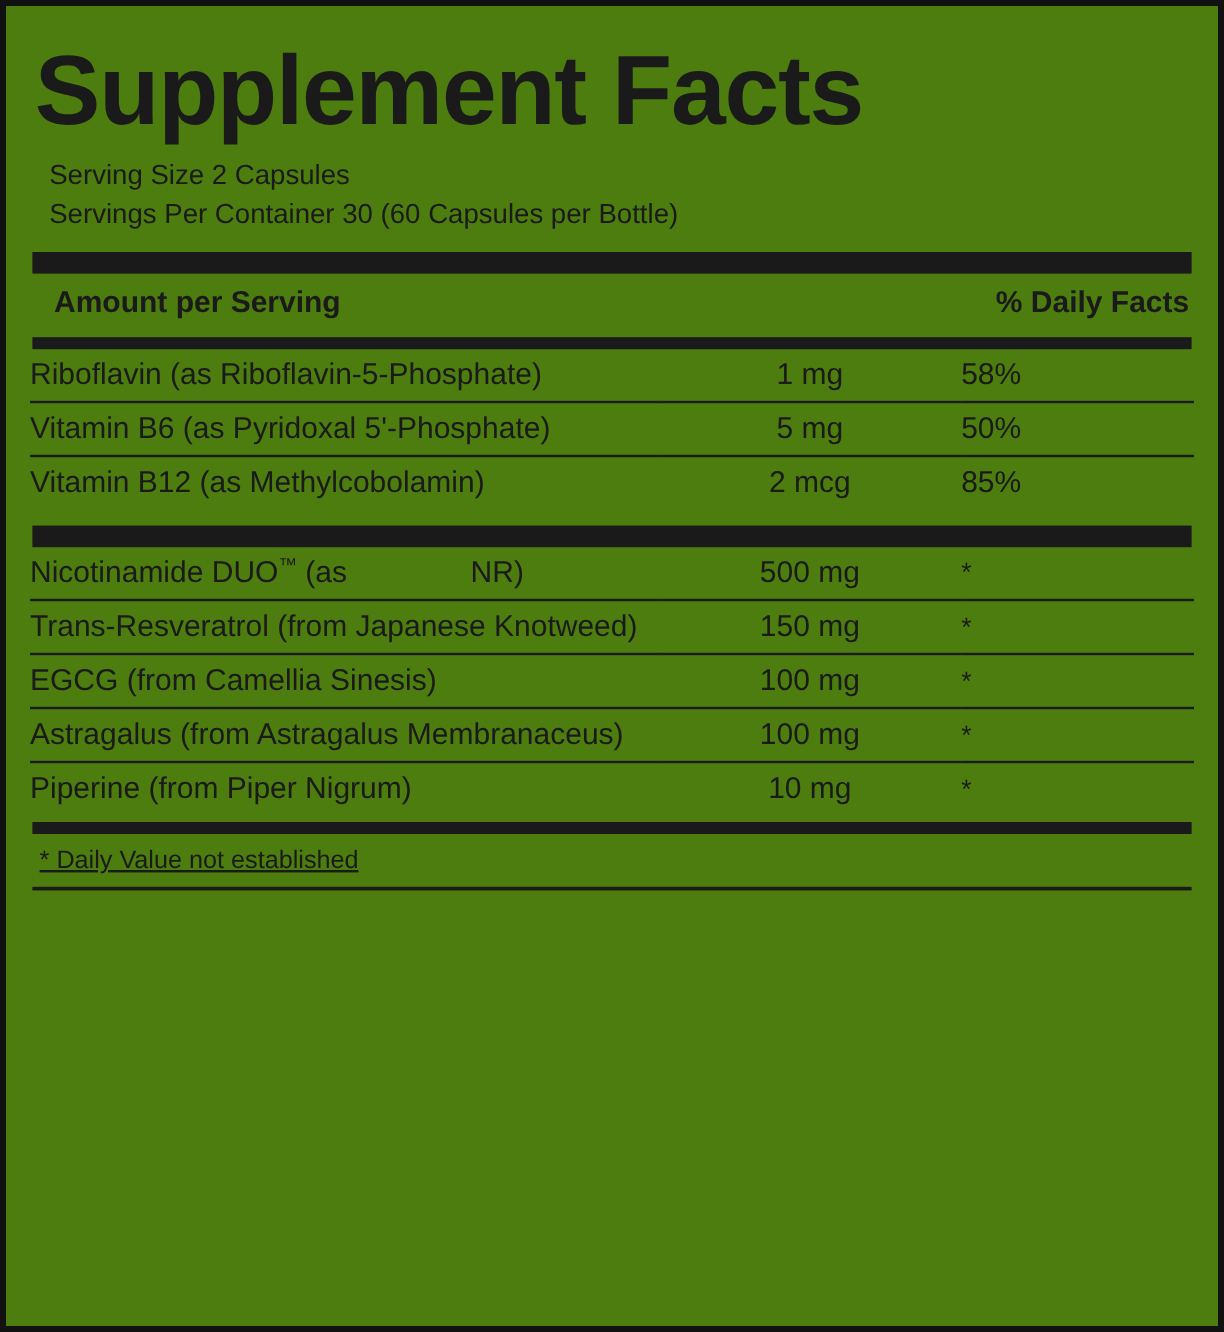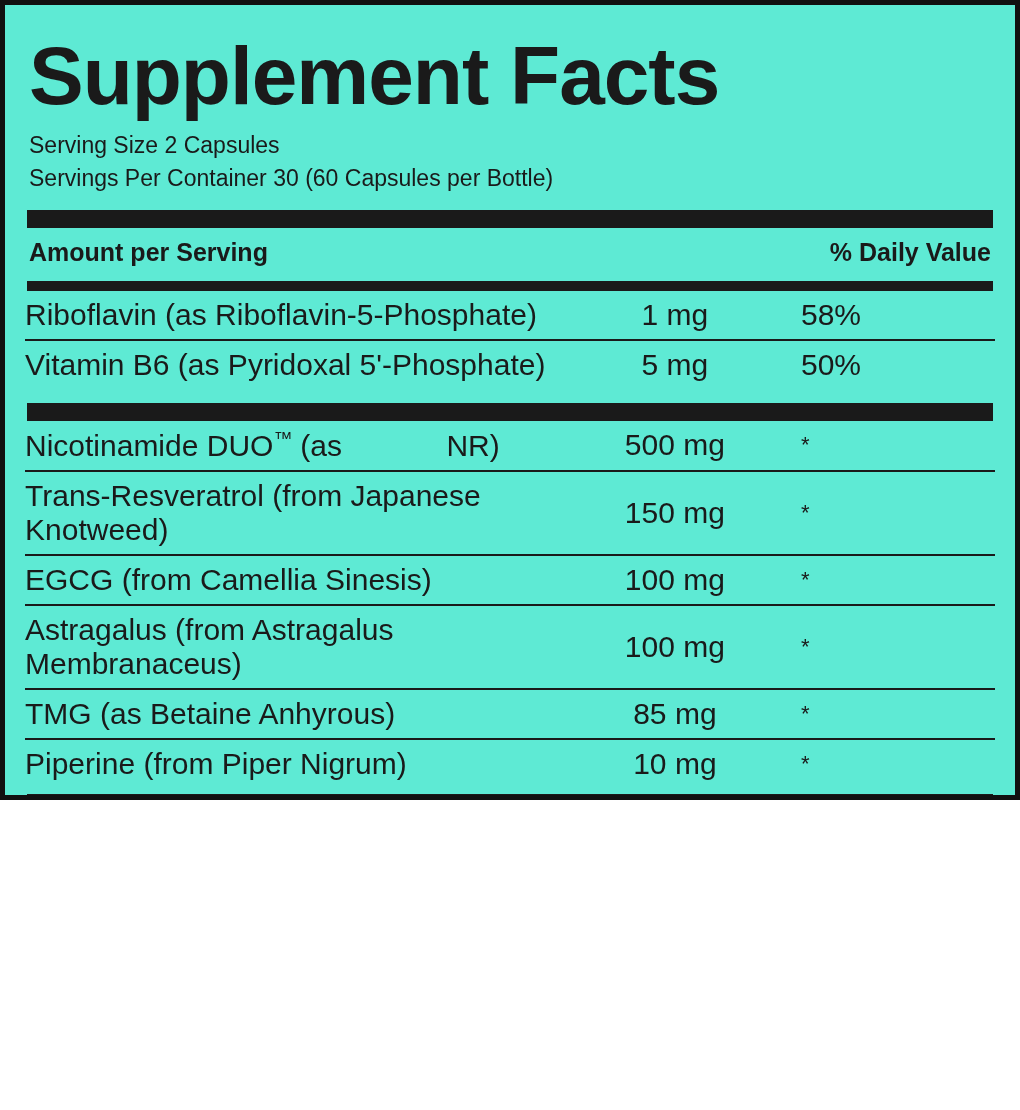--- a/index.html
+++ b/index.html
@@ -6,40 +6,40 @@
     margin: 0;
     padding: 0;
     background: #ffffff;
   }
   body {
     font-family: "Liberation Sans", sans-serif;
     color: #1a1a1a;
   }
   .panel {
     width: 1020px;
-    height: 800px;
+    height: 1110px;
     box-sizing: border-box;
-    background: #5eead4;
+    background: #4d7c0f;
     border: 5px solid #111111;
     padding: 16px 20px 8px 20px;
     position: relative;
     overflow: hidden;
   }
   .title {
     font-size: 82px;
     font-weight: bold;
     letter-spacing: -1px;
     line-height: 1.0;
     margin: 14px 0 12px 4px;
     color: #1a1a1a;
   }
   .serving-line {
     font-size: 23px;
     line-height: 1.45;
-    margin-left: 4px;
+    margin-left: 16px;
     color: #1a1a1a;
   }
   .bar-thick {
     height: 18px;
     background: #1a1a1a;
     margin: 14px 2px 0 2px;
   }
   .bar-medium {
     height: 10px;
     background: #1a1a1a;
@@ -50,28 +50,29 @@
     background: #1a1a1a;
     margin: 0 2px;
   }
   .hdr-row {
     display: flex;
     justify-content: space-between;
     align-items: center;
     font-size: 25px;
     font-weight: bold;
     padding: 10px 4px 8px 4px;
+    margin-left: 16px;
   }
   table.facts {
     width: 100%;
     border-collapse: collapse;
     table-layout: fixed;
   }
   table.facts td {
-    font-size: 30px;
+    font-size: 25px;
     padding: 7px 0 7px 0;
     border-bottom: 2px solid #1a1a1a;
     vertical-align: middle;
     color: #1a1a1a;
   }
   table.facts tr:last-child td {
     border-bottom: none;
   }
   td.name {
     width: 54%;
@@ -116,36 +117,41 @@
 
   <div class="title">Supplement Facts</div>
 
   <div class="serving-line">Serving Size 2 Capsules</div>
   <div class="serving-line">Servings Per Container 30 (60 Capsules per Bottle)</div>
 
   <div class="bar-thick"></div>
 
   <div class="hdr-row">
     <span>Amount per Serving</span>
-    <span>% Daily Value</span>
+    <span>% Daily Facts</span>
   </div>
 
   <div class="bar-medium"></div>
 
   <table class="facts">
     <tbody>
       <tr>
         <td class="name">Riboflavin  (as Riboflavin-5-Phosphate)</td>
         <td class="amount">1 mg</td>
         <td class="dv">58%</td>
       </tr>
       <tr>
         <td class="name">Vitamin B6 (as Pyridoxal 5'-Phosphate)</td>
         <td class="amount">5 mg</td>
         <td class="dv">50%</td>
+      </tr>
+      <tr>
+        <td class="name">Vitamin B12  (as Methylcobolamin)</td>
+        <td class="amount">2 mcg</td>
+        <td class="dv">85%</td>
       </tr>
     </tbody>
   </table>
 
   <div class="bar-thick"></div>
 
   <table class="facts">
     <tbody>
       <tr>
         <td class="name"><span>Nicotinamide DUO</span><span class="sup">™</span><span> (as </span><span class="nr-gap"></span><span>NR)</span></td>
@@ -161,25 +167,20 @@
         <td class="name">EGCG (from Camellia Sinesis)</td>
         <td class="amount">100 mg</td>
         <td class="dv star">*</td>
       </tr>
       <tr>
         <td class="name">Astragalus (from Astragalus Membranaceus)</td>
         <td class="amount">100 mg</td>
         <td class="dv star">*</td>
       </tr>
       <tr>
-        <td class="name">TMG (as Betaine Anhyrous)</td>
-        <td class="amount">85 mg</td>
-        <td class="dv star">*</td>
-      </tr>
-      <tr>
         <td class="name">Piperine (from Piper Nigrum)</td>
         <td class="amount">10 mg</td>
         <td class="dv star">*</td>
       </tr>
     </tbody>
   </table>
 
   <div class="bar-medium"></div>
 
   <div class="footnote">* Daily Value not established</div>

